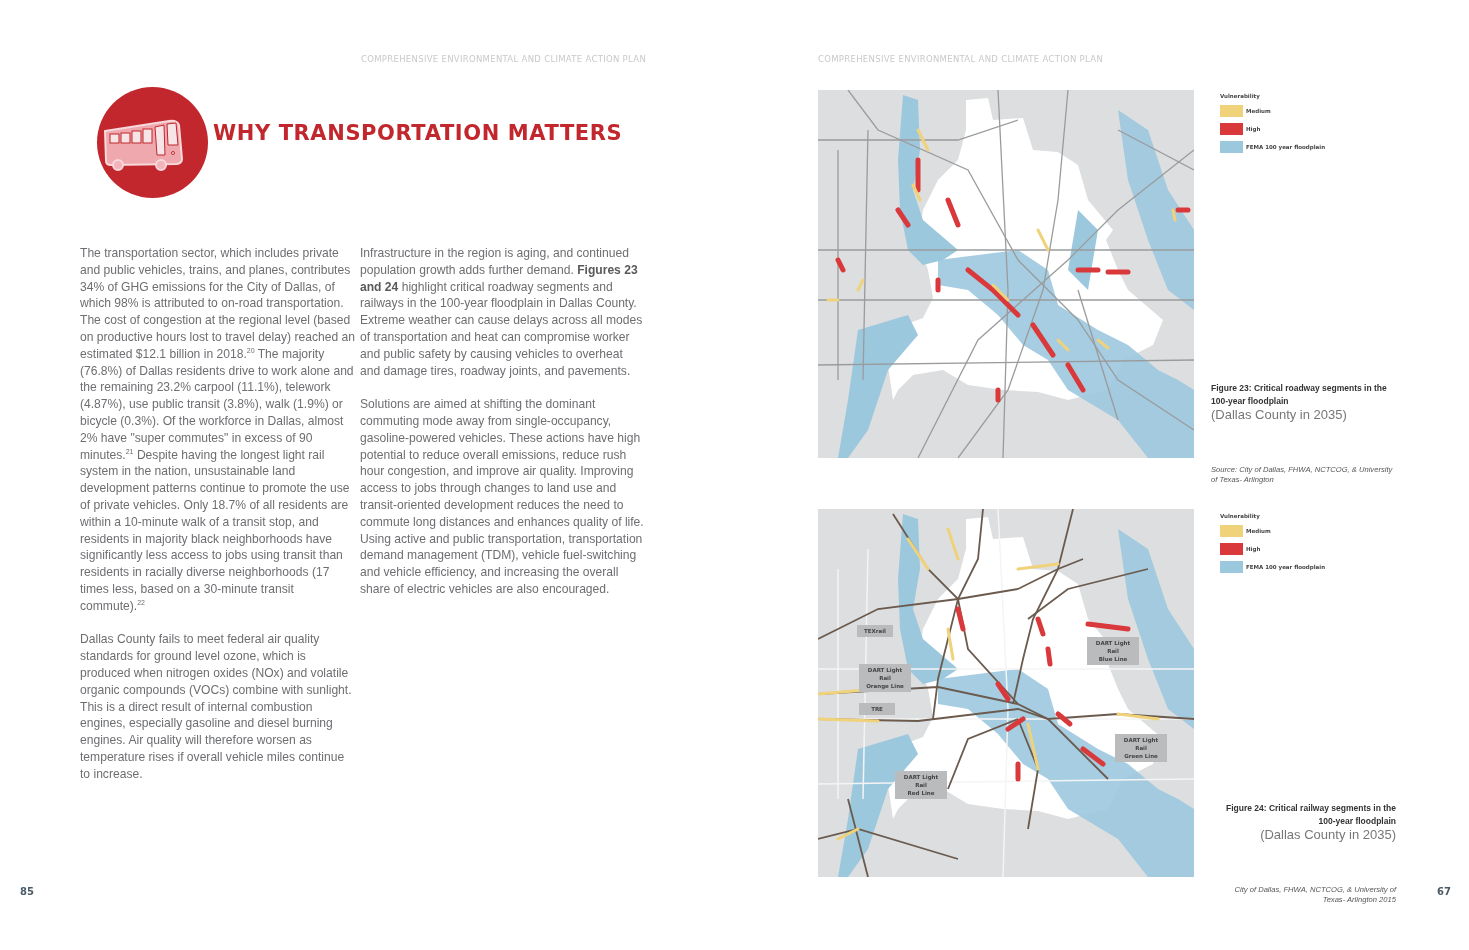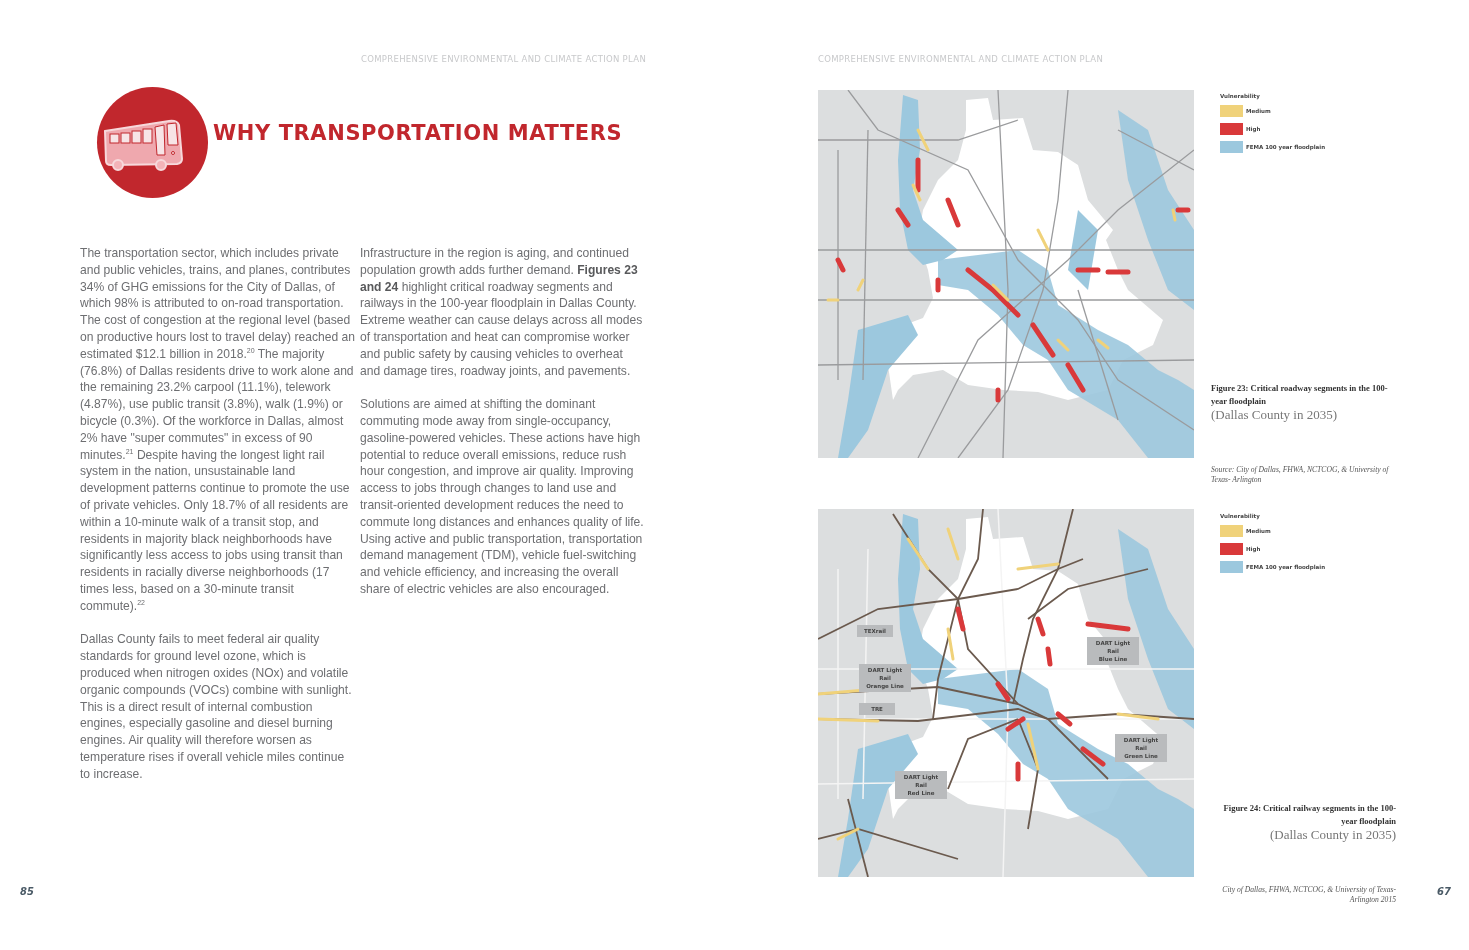--- a/index.html
+++ b/index.html
@@ -34,27 +34,27 @@
   .map-1 { left: 818px; top: 90px; }
   .map-2 { left: 818px; top: 509px; }
   .map svg { display: block; }
   .legend { position: absolute; font-family: "DejaVu Sans", sans-serif; }
   .legend-1 { left: 1220px; top: 93px; }
   .legend-2 { left: 1220px; top: 513px; }
   .legend-title { font-size: 5.5px; font-weight: bold; color: #444; margin-bottom: 6px; }
   .legend-row { display: flex; align-items: center; height: 12px; margin-bottom: 6px; }
   .swatch { width: 23px; height: 12px; margin-right: 3px; }
   .legend-label { font-size: 5.5px; font-weight: bold; color: #444; }
-  .caption { position: absolute; width: 185px; font-family: Liberation Serif, serif; }
+  .caption { position: absolute; width: 185px; font-family: Liberation Sans, sans-serif; }
   .caption-1 { left: 1211px; top: 382px; }
   .caption-2 { left: 1211px; top: 802px; text-align: right; }
   .cap-title { font-size: 8.5px; font-weight: bold; color: #333; line-height: 13px; }
   .cap-sub { font-size: 13px; color: #777; line-height: 13px; margin-bottom: 6px; }
   .cap-src { font-size: 7.6px; font-style: italic; color: #555; line-height: 10px; margin-top: 44px; }
-  .page-num { position: absolute; top: 886px; font-size: 10px; font-weight: bold; color: #4a5a66; font-family: "DejaVu Sans", sans-serif; font-style: italic; }
+  .page-num { position: absolute; top: 886px; font-size: 10px; font-weight: bold; color: #4a5a66; font-family: "DejaVu Sans", sans-serif; }
   .pn-left { left: 20px; }
   .pn-right { left: 1437px; }
   .rail-label {
     position: absolute; background: #b9bbbd; color: #444; font-size: 5.5px; font-weight: bold; text-align: center;
     line-height: 8px; padding: 2px 3px; font-family: "DejaVu Sans", sans-serif;
   }
 </style>
 </head>
 <body>
 

